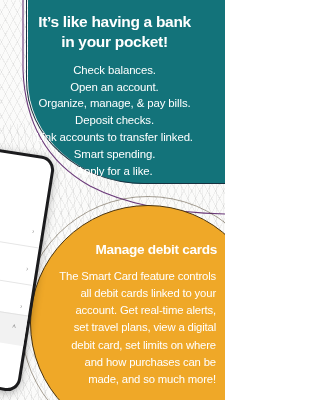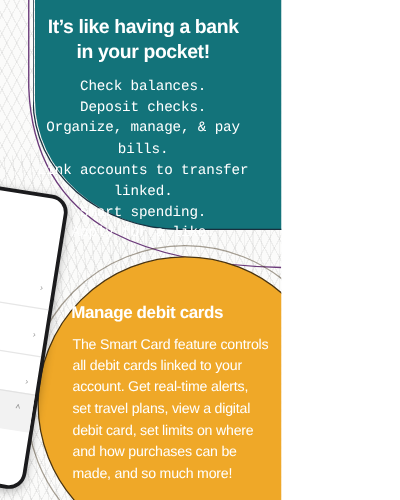--- a/index.html
+++ b/index.html
@@ -89,21 +89,20 @@
     font-weight: bold;
     font-size: 15.5px;
     line-height: 1.32;
     letter-spacing: -0.3px;
     margin: 0 0 9px 0;
   }
   .teal-list {
     margin: 0;
     padding: 0;
     list-style: none;
-    font-family: Liberation Mono, monospace;
   }
   .teal-list li {
     color: #ffffff;
     font-size: 11.4px;
     line-height: 1.47;
     letter-spacing: -0.1px;
   }
 
   
   .orange-circle {
@@ -126,21 +125,21 @@
     border-radius: 50%;
     border: 1px solid rgba(60,45,20,0.45);
     box-sizing: border-box;
     pointer-events: none;
   }
   .orange-inner {
     position: absolute;
     left: 57px;
     top: 242px;
     width: 160px;
-    text-align: left;
+    text-align: right;
   }
   .orange-heading {
     color: #ffffff;
     font-weight: bold;
     font-size: 13.6px;
     line-height: 1.25;
     letter-spacing: -0.3px;
     margin: 0 0 9px 0;
   }
   .orange-body {
@@ -216,22 +215,23 @@
 
   <div class="teal-panel"></div>
   <div class="teal-outline"></div>
   <div class="teal-inner">
     <h1 class="teal-heading">
       <span>It’s like having a bank</span><br>
       <span>in your pocket!</span>
     </h1>
     <ul class="teal-list">
       <li>Check balances.</li>
+      <li>Open an account.</li>
+      <li>Organize, manage, &amp; pay bills.</li>
       <li>Deposit checks.</li>
-      <li>Organize, manage, &amp; pay bills.</li>
       <li>Link accounts to transfer linked.</li>
       <li>Smart spending.</li>
       <li>Apply for a like.</li>
     </ul>
   </div>
 
   <div class="orange-ring"></div>
   <div class="orange-circle"></div>
   <div class="orange-inner">
     <h2 class="orange-heading">Manage debit cards</h2>

